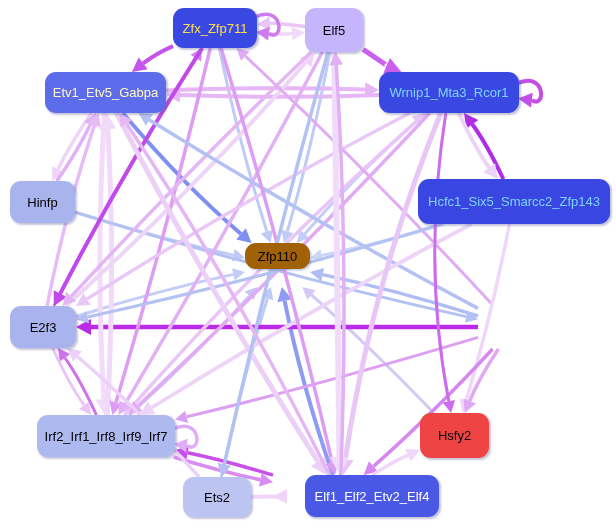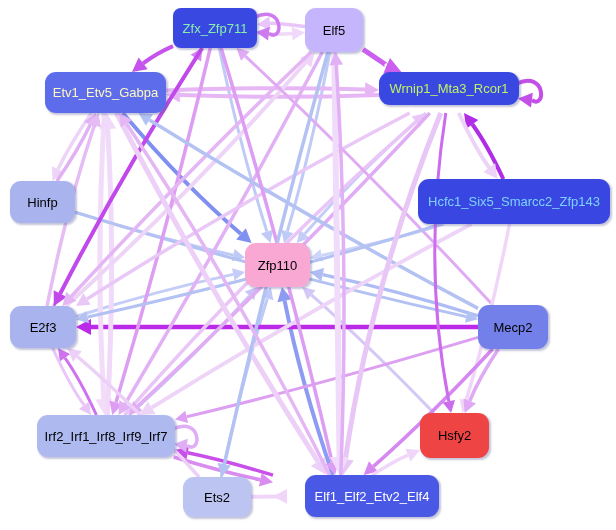--- a/index.html
+++ b/index.html
@@ -150,26 +150,25 @@
       <polygon points="256.0,32.0 269.7,26.7 268.1,40.4" fill="#cf7bf0"></polygon>
       <path d="M255,17 C284,4 284,43 268.9,33.5" fill="none" stroke="#cf7bf0" stroke-width="3.5"></path>
       <polygon points="518.0,98.5 532.8,92.8 531.0,107.5" fill="#c44fe8"></polygon>
       <path d="M517,83.5 C546,70.5 546,109.5 531.9,100.2" fill="none" stroke="#c44fe8" stroke-width="4"></path>
       <polygon points="174.0,444.0 187.7,438.7 186.1,452.4" fill="#dfaef5"></polygon>
       <path d="M173,429 C202,416 202,455 186.9,445.5" fill="none" stroke="#dfaef5" stroke-width="3.5"></path>
       <polygon points="406.0,504.0 421.8,497.9 419.9,513.7" fill="#cd6ced"></polygon>
       <path d="M405,489 C434,476 434,515 420.9,505.8" fill="none" stroke="#cd6ced" stroke-width="4.5"></path>
     </svg>
 
-<div class="node" style="left: 173px; top: 8px; width: 84px; height: 40px; background: rgb(58, 72, 226); color: #86efac; border-radius: 8px;">Zfx_Zfp711</div>
+<div class="node" style="left: 173px; top: 8px; width: 84px; height: 40px; background: rgb(58, 72, 226); color: #fde047;">Zfx_Zfp711</div>
     <div class="node" style="left: 305px; top: 8px; width: 58px; height: 44px; background: #c4b5fd; color: rgb(0, 0, 0);">Elf5</div>
     <div class="node" style="left: 45px; top: 72px; width: 121px; height: 41px; background: rgb(93, 108, 234); color: #fef9c3;">Etv1_Etv5_Gabpa</div>
-    <div class="node" style="left: 379px; top: 72px; width: 140px; height: 33px; background: rgb(58, 72, 226); color: #bef264;">Wrnip1_Mta3_Rcor1</div>
+    <div class="node" style="left: 379px; top: 72px; width: 140px; height: 41px; background: rgb(58, 72, 226); color: #7dd3fc;">Wrnip1_Mta3_Rcor1</div>
     <div class="node" style="left: 10px; top: 181px; width: 65px; height: 42px; background: rgb(169, 180, 238); color: rgb(0, 0, 0);">Hinfp</div>
     <div class="node" style="left: 418px; top: 179px; width: 192px; height: 45px; background: rgb(58, 70, 226); color: #7dd3fc;">Hcfc1_Six5_Smarcc2_Zfp143</div>
-    <div class="node" style="left: 245px; top: 243px; width: 65px; height: 44px; background: #f9a8d4; color: rgb(0, 0, 0);">Zfp110</div>
+    <div class="node" style="left: 245px; top: 243px; width: 65px; height: 26px; background: #a16207; color: rgb(0, 0, 0);">Zfp110</div>
     <div class="node" style="left: 10px; top: 306px; width: 66px; height: 42px; background: rgb(169, 180, 238); color: rgb(0, 0, 0);">E2f3</div>
-    <div class="node" style="left: 478px; top: 305px; width: 70px; height: 44px; background: rgb(115, 128, 234); color: rgb(0, 0, 0);">Mecp2</div>
     <div class="node" style="left: 37px; top: 415px; width: 138px; height: 42px; background: rgb(174, 185, 240); color: rgb(0, 0, 0);">Irf2_Irf1_Irf8_Irf9_Irf7</div>
     <div class="node" style="left: 420px; top: 413px; width: 69px; height: 45px; background: #ef4444; color: rgb(0, 0, 0);">Hsfy2</div>
     <div class="node" style="left: 183px; top: 477px; width: 68px; height: 40px; background: rgb(188, 196, 242); color: rgb(0, 0, 0);">Ets2</div>
     <div class="node" style="left: 273px; top: 475px; width: 134px; height: 42px; background: rgb(74, 88, 230); color: rgb(255, 255, 255); margin-left: 32px;">Elf1_Elf2_Etv2_Elf4</div>
   </div>
 
 </body></html>

